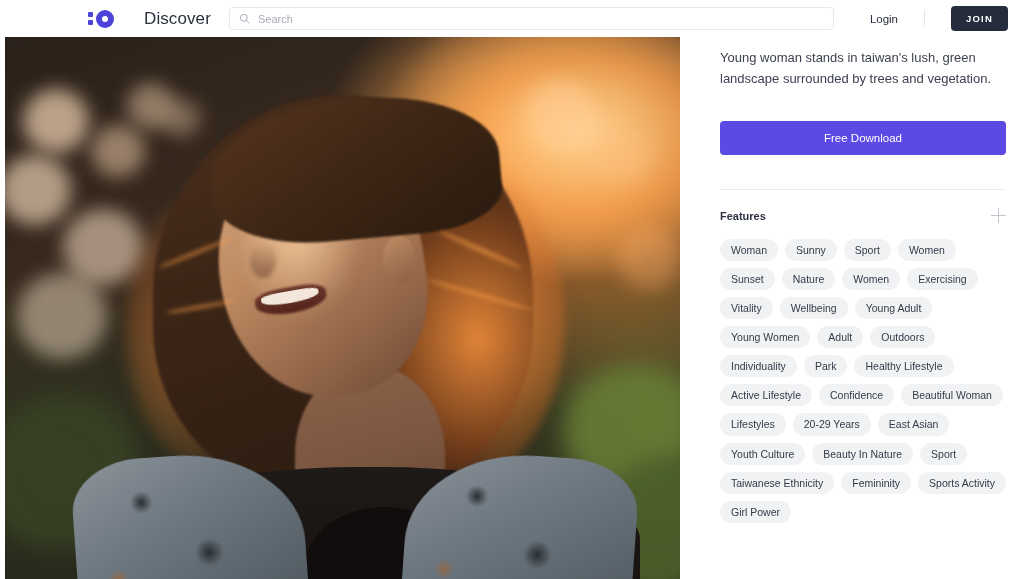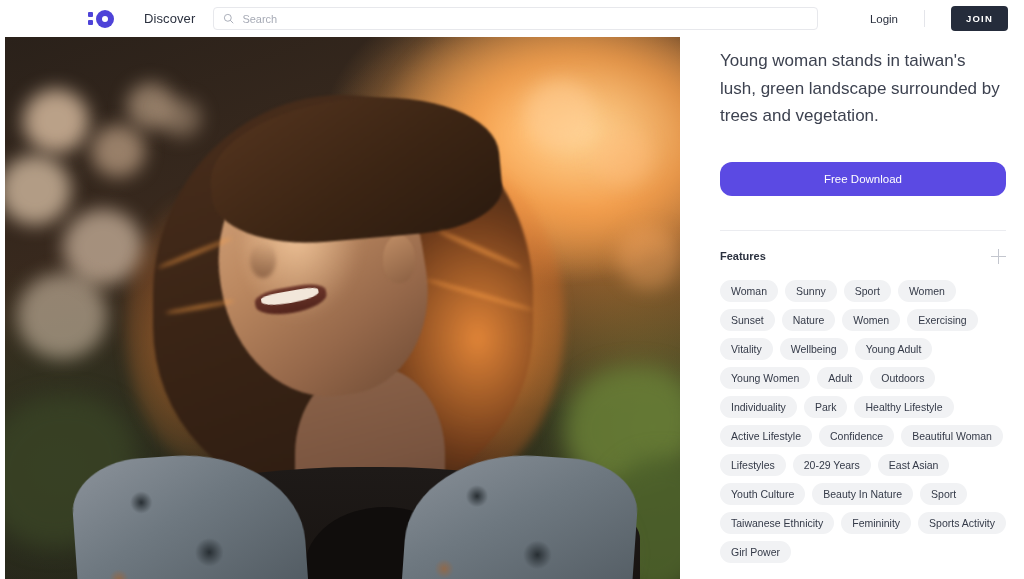--- a/index.html
+++ b/index.html
@@ -43,21 +43,21 @@
   }
   .logo-ring::after {
     content: "";
     position: absolute;
     left: 6px; top: 6px;
     width: 6px; height: 6px;
     border-radius: 50%;
     background: #ffffff;
   }
   .nav-link {
-    font-size: 13px;
+    font-size: 17px;
     color: #2b313f;
     font-weight: 500;
     letter-spacing: .1px;
     cursor: pointer;
     margin-right: 18px;
   }
   .search-wrap {
     flex: 0 0 auto;
     width: 605px;
     height: 23px;
@@ -302,34 +302,34 @@
     filter: blur(2px);
     border-radius: 50%;
   }
 
   
   .side {
     width: 344px;
     padding: 10px 24px 0 40px;
   }
   .desc {
-    font-size: 17px;
+    font-size: 13px;
     line-height: 1.62;
     color: #3d4250;
     width: 286px;
   }
   .dl-btn {
     display: block;
     width: 286px;
     height: 34px;
     margin-top: 32px;
     background: #5b4ae3;
     color: #ffffff;
     border: 0;
-    border-radius: 12px;
+    border-radius: 4px;
     font-size: 11.5px;
     font-weight: 500;
     cursor: pointer;
     font-family: "Liberation Sans", sans-serif;
   }
   .hr {
     width: 286px;
     height: 1px;
     background: #ebecf0;
     margin-top: 34px;

